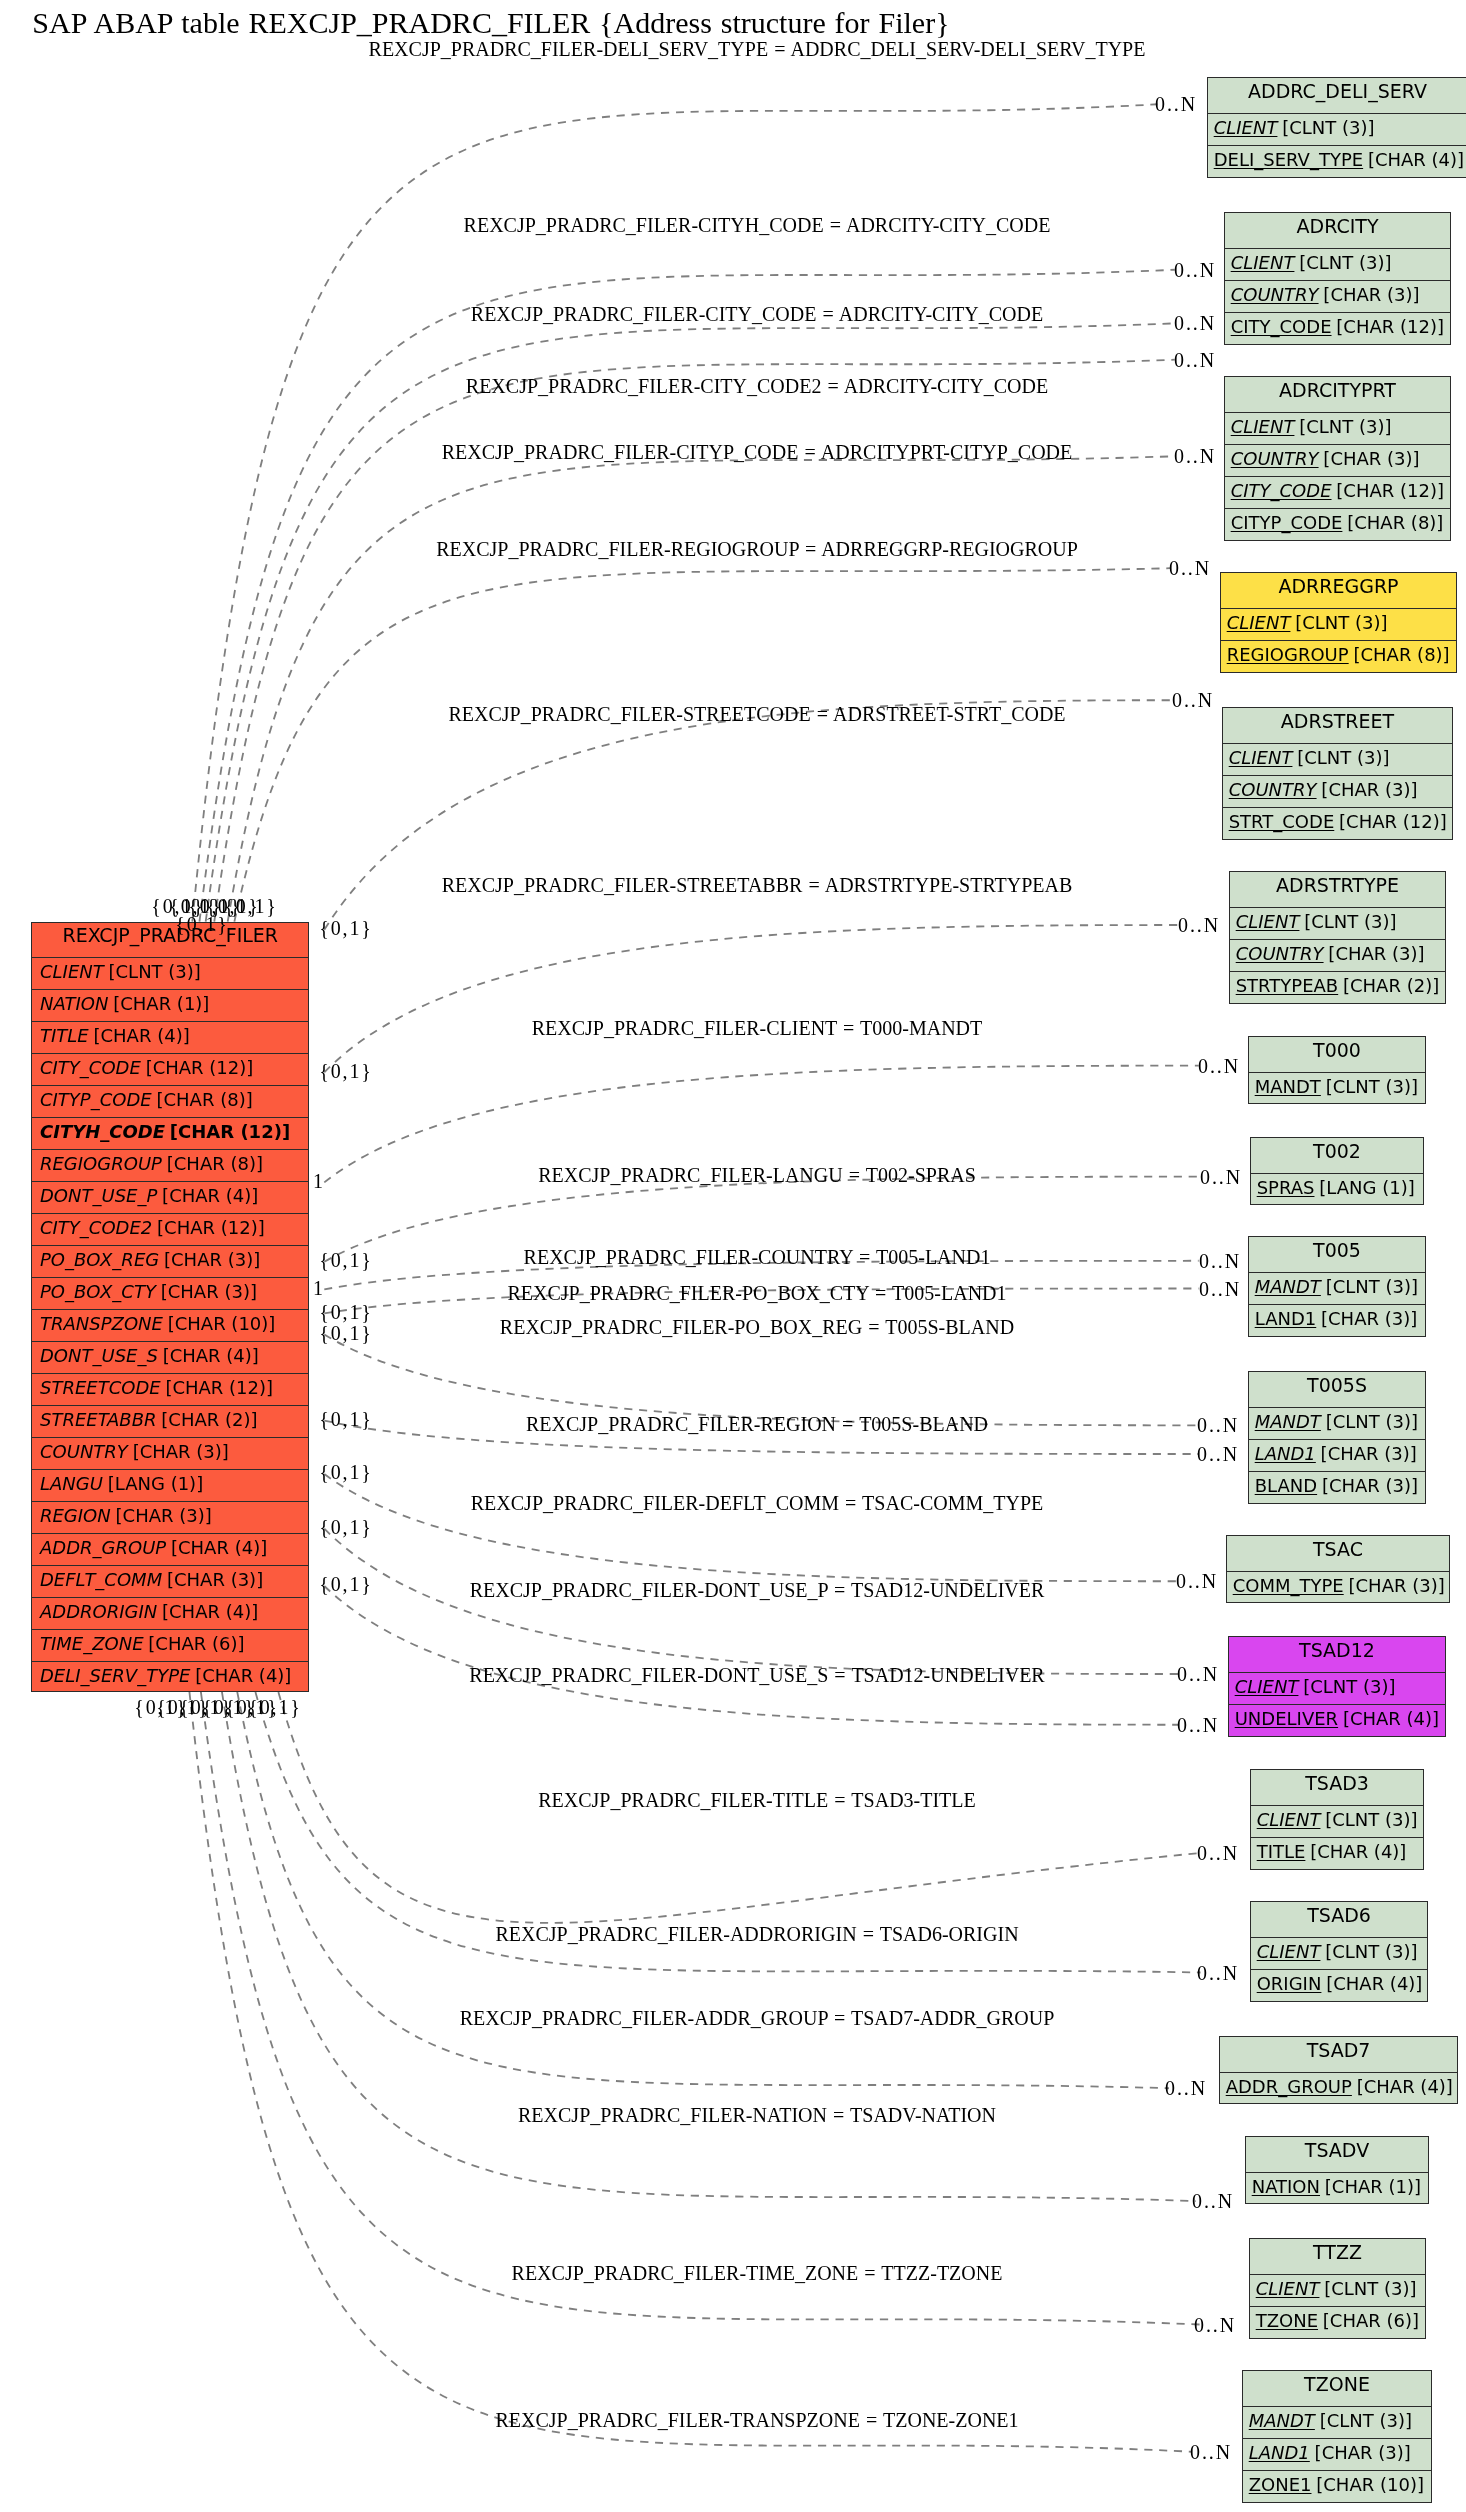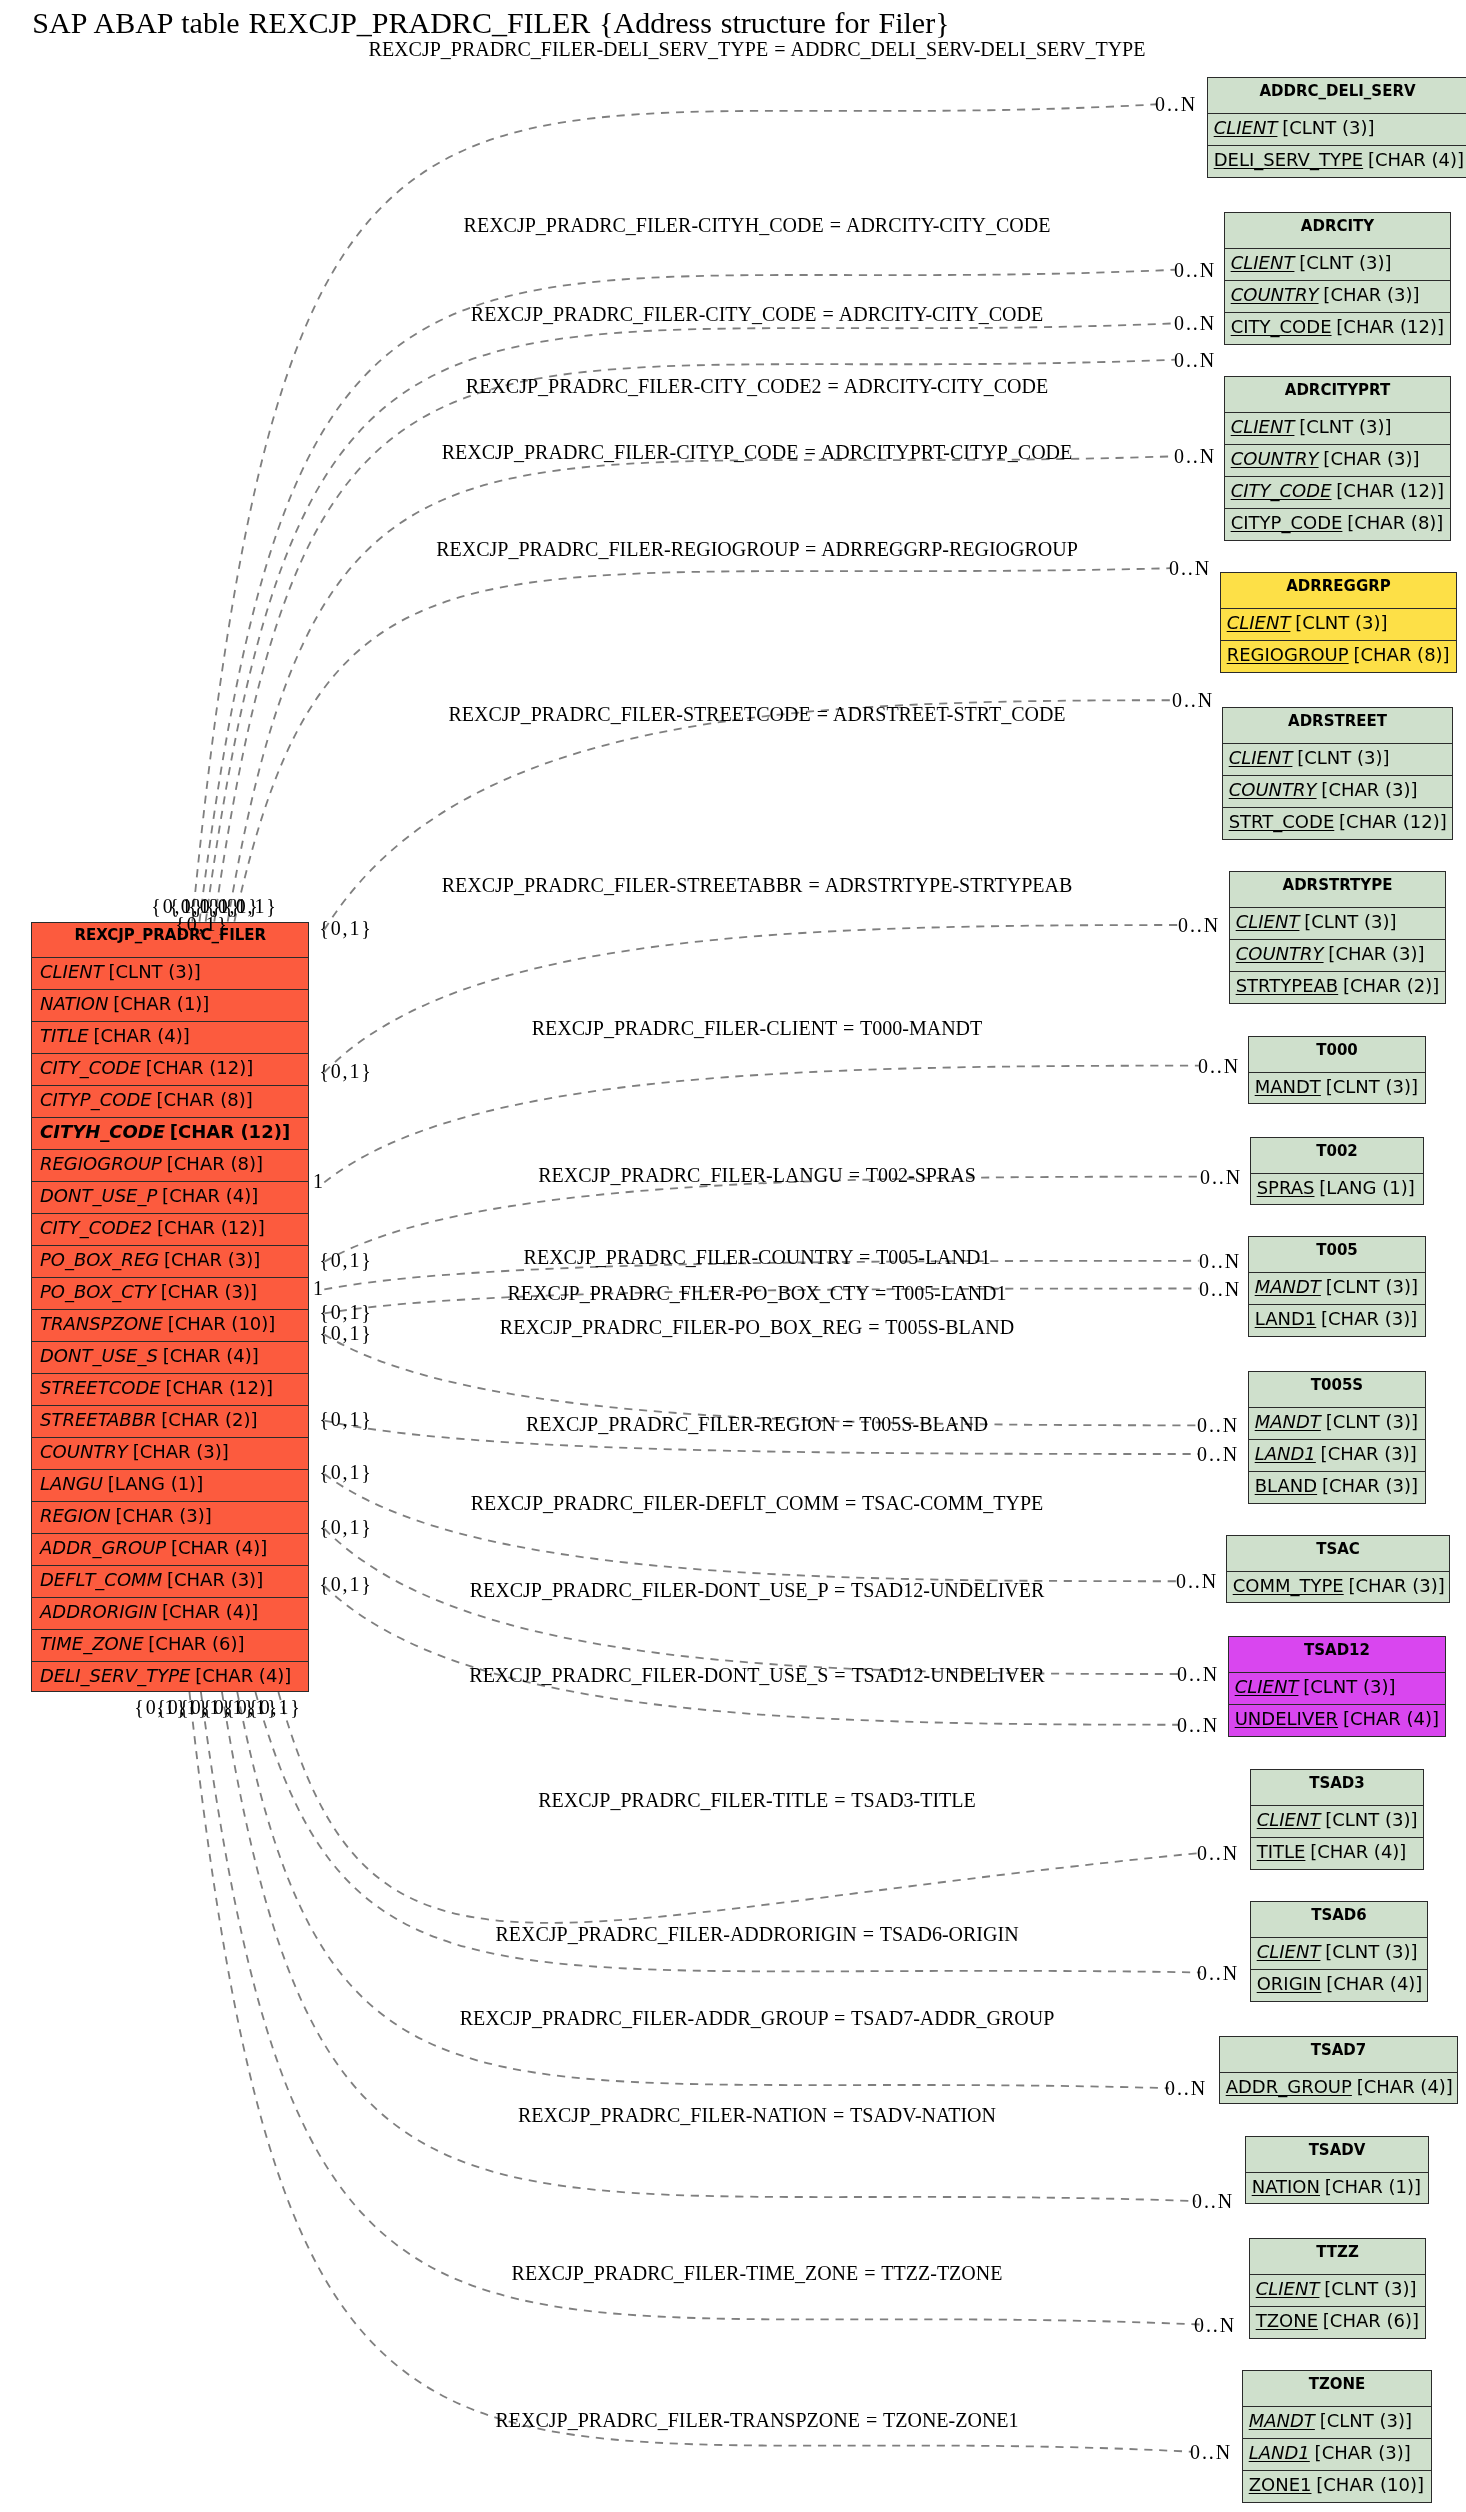--- a/index.html
+++ b/index.html
@@ -4,22 +4,22 @@
 <style>
   html,body{margin:0;padding:0;background:#ffffff;}
   body{width:1467px;height:2512px;position:relative;overflow:hidden;
        font-family:"Liberation Serif", serif;}
   #diagram{position:absolute;left:16px;top:0;width:1467px;height:2204px;background:#fff;}
   svg.edges{position:absolute;left:0;top:0;}
   svg.edges path{fill:none;stroke:#7f7f7f;stroke-width:1.9;stroke-dasharray:8.5 7;}
   .title{position:absolute;left:16.3px;top:6px;font-family:"Liberation Serif",serif;
          font-size:30px;word-spacing:1.4px;color:#000;white-space:nowrap;line-height:1.1;}
   .ent{position:absolute;box-sizing:border-box;border:1.6px solid #2b2b2b;}
-  .ent .hdr{box-sizing:border-box;font-family:"DejaVu Sans",sans-serif;font-weight:bold;
-            font-size:15px;text-align:center;color:#000;border-bottom:1.6px solid #2b2b2b;
+  .ent .hdr{box-sizing:border-box;font-family:"DejaVu Sans",sans-serif;font-weight:normal;
+            font-size:19px;text-align:center;color:#000;border-bottom:1.6px solid #2b2b2b;
             display:flex;align-items:center;justify-content:center;line-height:1;
             padding-bottom:8.4px;}
   .ent .row{box-sizing:border-box;font-family:"DejaVu Sans",sans-serif;font-size:18px;
             color:#000;border-bottom:1.4px solid #2b2b2b;display:flex;align-items:center;
             padding-left:5.7px;white-space:nowrap;line-height:1;padding-bottom:3.8px;}
   .ent .row:last-child{border-bottom:none;}
   .ent .k{text-decoration:underline;text-underline-offset:2.4px;text-decoration-thickness:1px;}
   .ent .ki{font-style:italic;text-decoration:underline;text-underline-offset:2.4px;text-decoration-thickness:1px;}
   .ent .ty{padding-left:4.8px;}
   .ent.main .k,.ent.main .ki{text-decoration:none;}

